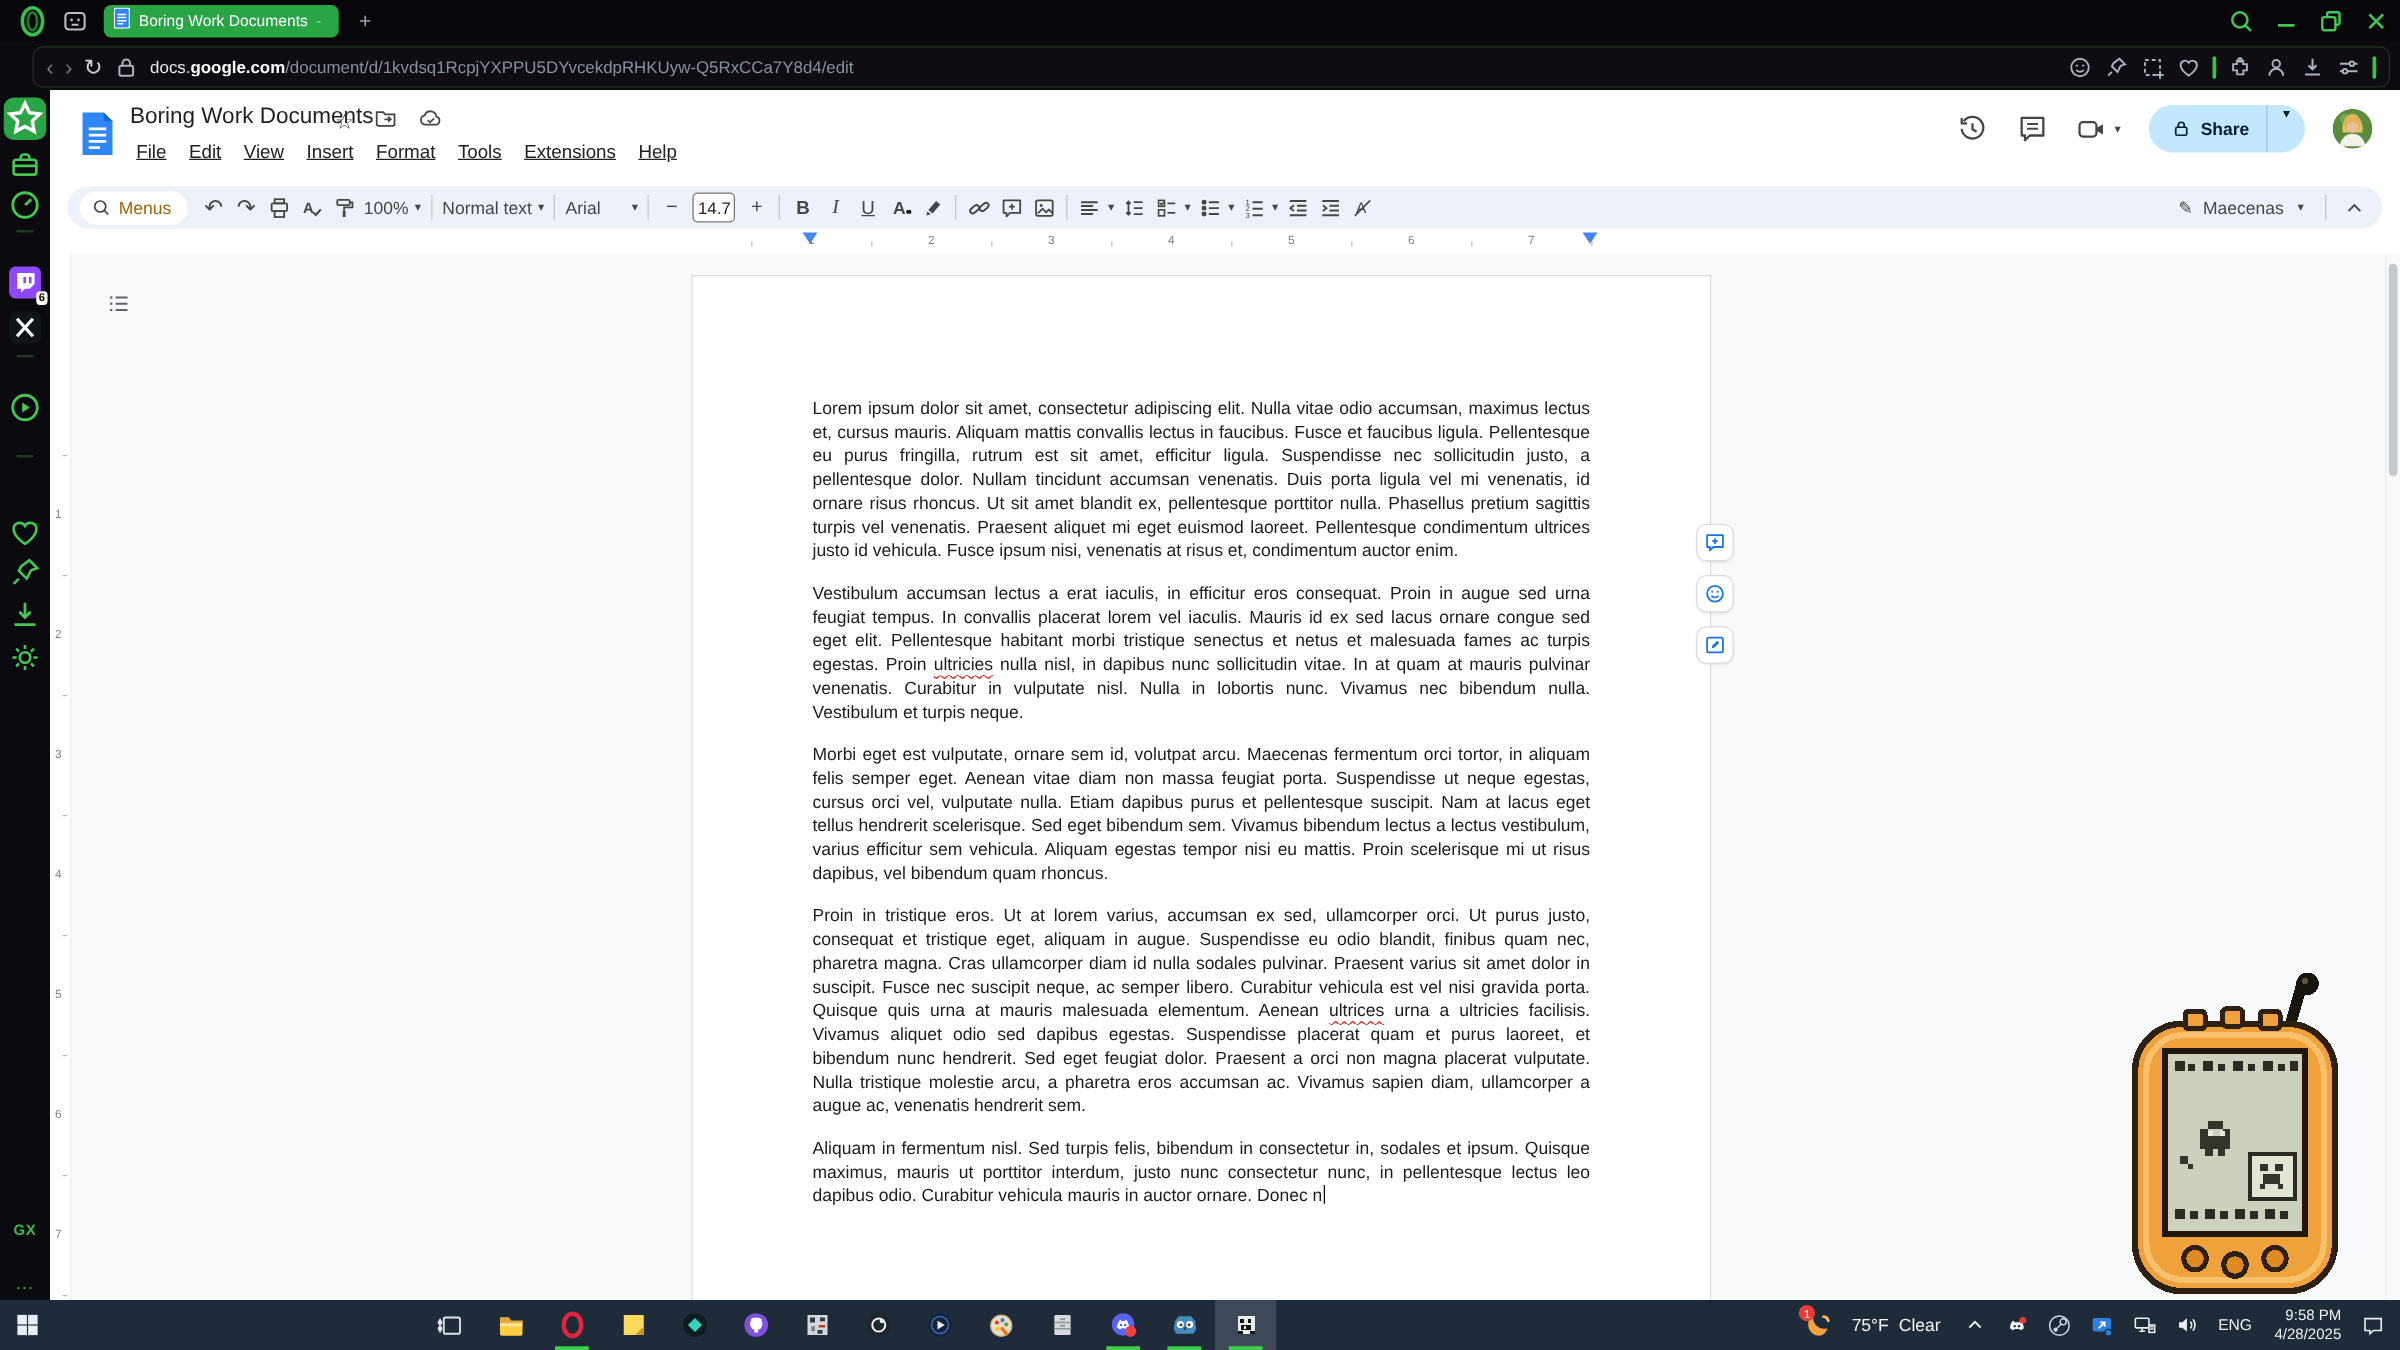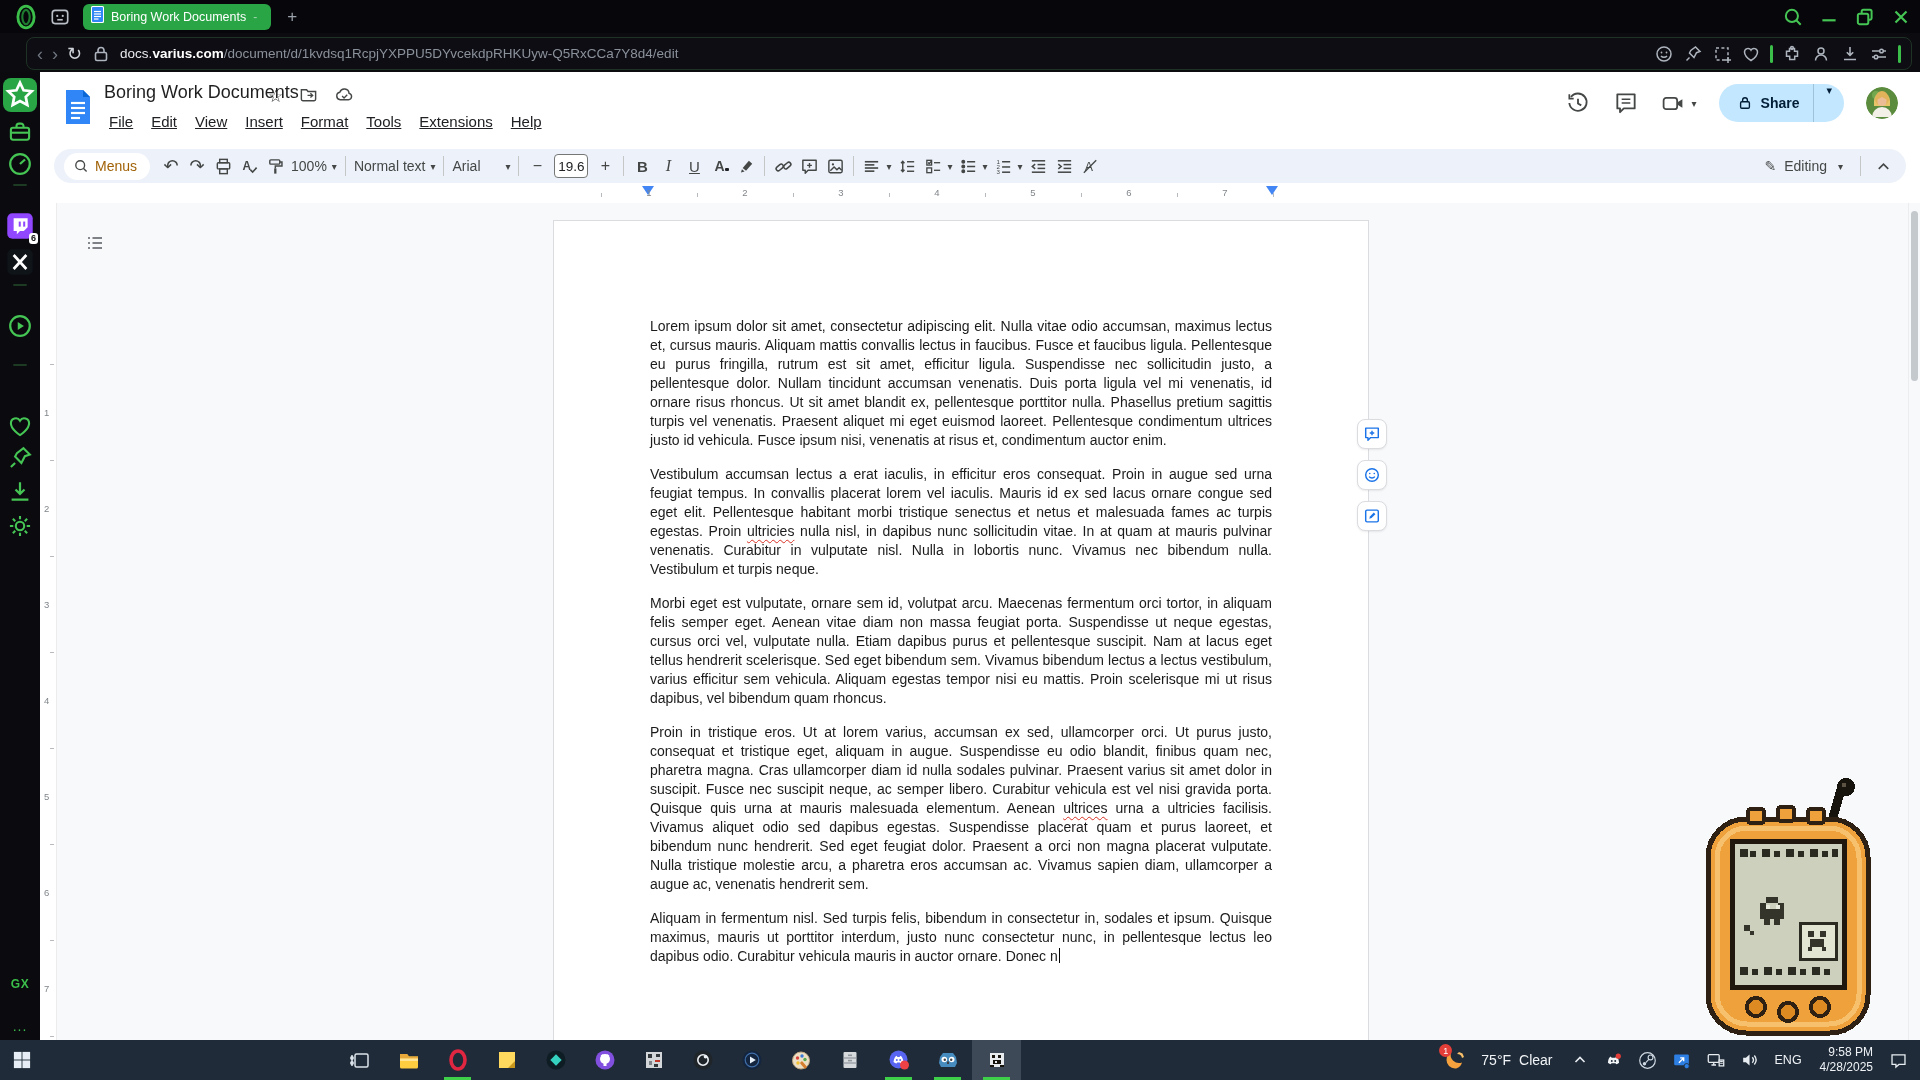--- a/index.html
+++ b/index.html
@@ -176,21 +176,21 @@
 
   <div class="addrbar">
     <div class="urlfield">
       <span class="nav-glyph">‹</span>
       <span class="nav-glyph">›</span>
       <span class="nav-glyph lit">↻</span>
       <span class="abar-ic"><svg viewBox="0 0 20 20" fill="none" stroke="currentColor" stroke-width="1.6">
             <rect x="4.5" y="8.5" width="11" height="8" rx="1.5"></rect>
             <path d="M7 8.5V6.5a3 3 0 0 1 6 0v2"></path>
           </svg></span>
-      <span class="url"><span class="sub">docs.</span><b>varius.com</b><span>/document/d/1kvdsq1RcpjYXPPU5DYvcekdpRHKUyw-Q5RxCCa7Y8d4/edit</span></span>
+      <span class="url"><span class="sub">docs.</span><b>google.com</b><span>/document/d/1kvdsq1RcpjYXPPU5DYvcekdpRHKUyw-Q5RxCCa7Y8d4/edit</span></span>
       <span class="abar-ic"><svg viewBox="0 0 20 20" fill="none" stroke="currentColor" stroke-width="1.5">
             <circle cx="10" cy="10" r="7"></circle>
             <circle cx="7.5" cy="8.5" r=".9" fill="currentColor" stroke="none"></circle>
             <circle cx="12.5" cy="8.5" r=".9" fill="currentColor" stroke="none"></circle>
             <path d="M7 12a4 4 0 0 0 6 0"></path>
           </svg></span>
       <span class="abar-ic"><svg viewBox="0 0 20 20" fill="none" stroke="currentColor" stroke-width="1.5">
             <path d="M12.5 3L17 7.5l-3.5 1.2L11 13.5 6.5 9l1.3-2.5z"></path>
             <line x1="6.5" y1="13.5" x2="3.5" y2="16.5"></line>
           </svg></span>
@@ -409,21 +409,21 @@
           <span>Normal text</span>
           <span class="dd">▾</span>
         </span>
       <span class="tsep"></span>
       <span class="tb" style="min-width:64px;justify-content:space-between">
           <span>Arial</span>
           <span class="dd">▾</span>
         </span>
       <span class="tsep"></span>
       <span class="tb" style="font-size:16px">−</span>
-      <span class="fsize">19.6</span>
+      <span class="fsize">14.7</span>
       <span class="tb" style="font-size:16px">+</span>
       <span class="tsep"></span>
       <span class="tb bold-b">B</span>
       <span class="tb ital-i">I</span>
       <span class="tb under-u">U</span>
       <span class="tb">
           <span class="acolor">A</span>
           <i class="acolor">
             <i></i>
           </i>
@@ -524,21 +524,21 @@
         </span>
       <span class="tb">
           <svg viewBox="0 0 20 20">
             <text x="4" y="14.5" font-size="13" fill="currentColor">A</text>
             <line x1="3" y1="16.5" x2="16" y2="3.5" stroke="currentColor" stroke-width="1.4"></line>
           </svg>
         </span>
       <div class="tb-right">
         <span class="editing">
           <span>✎</span>
-          <span>Editing</span>
+          <span>Maecenas</span>
           <span class="dd">▾</span>
         </span>
         <span class="tsep"></span>
         <span class="tb">
             <svg viewBox="0 0 20 20" fill="none" stroke="currentColor" stroke-width="1.7">
               <path d="M5 12.5l5-5 5 5"></path>
             </svg>
           </span>
       </div>
     </div>

